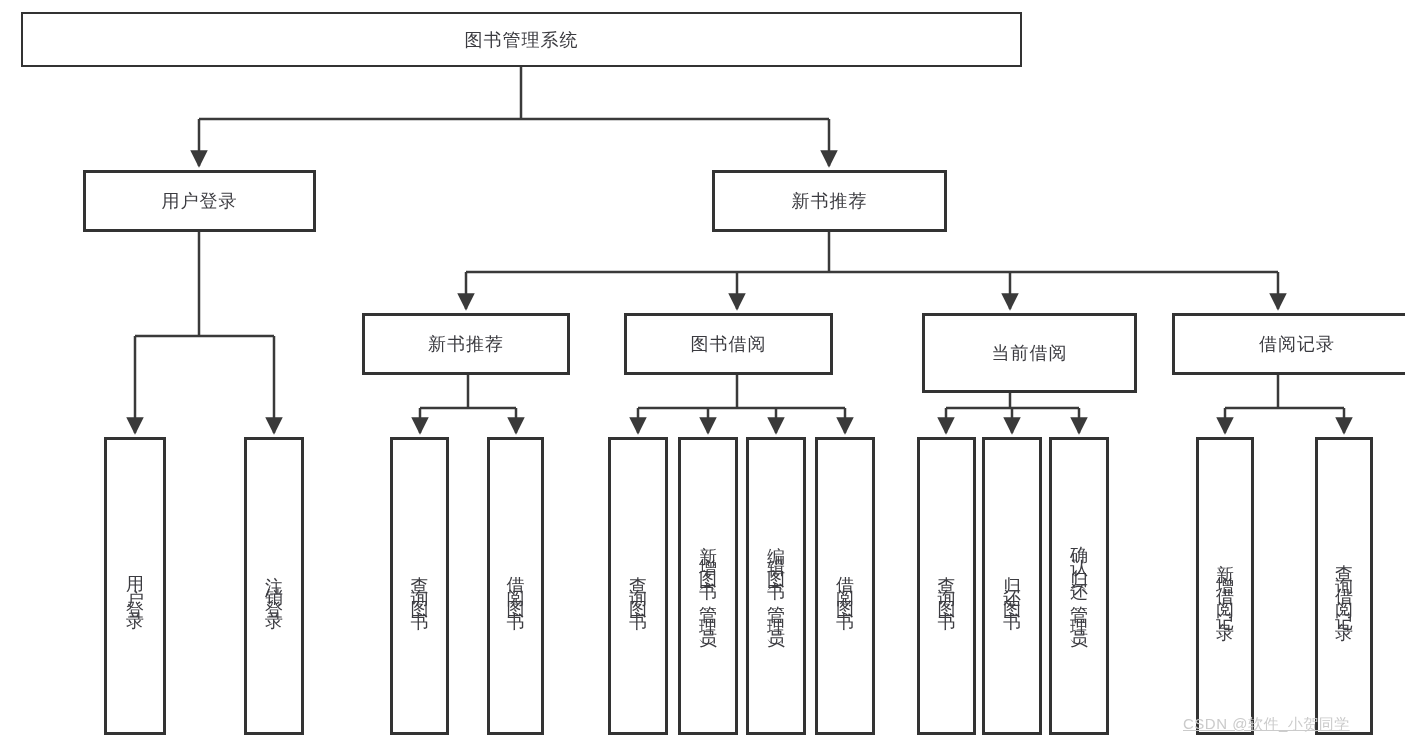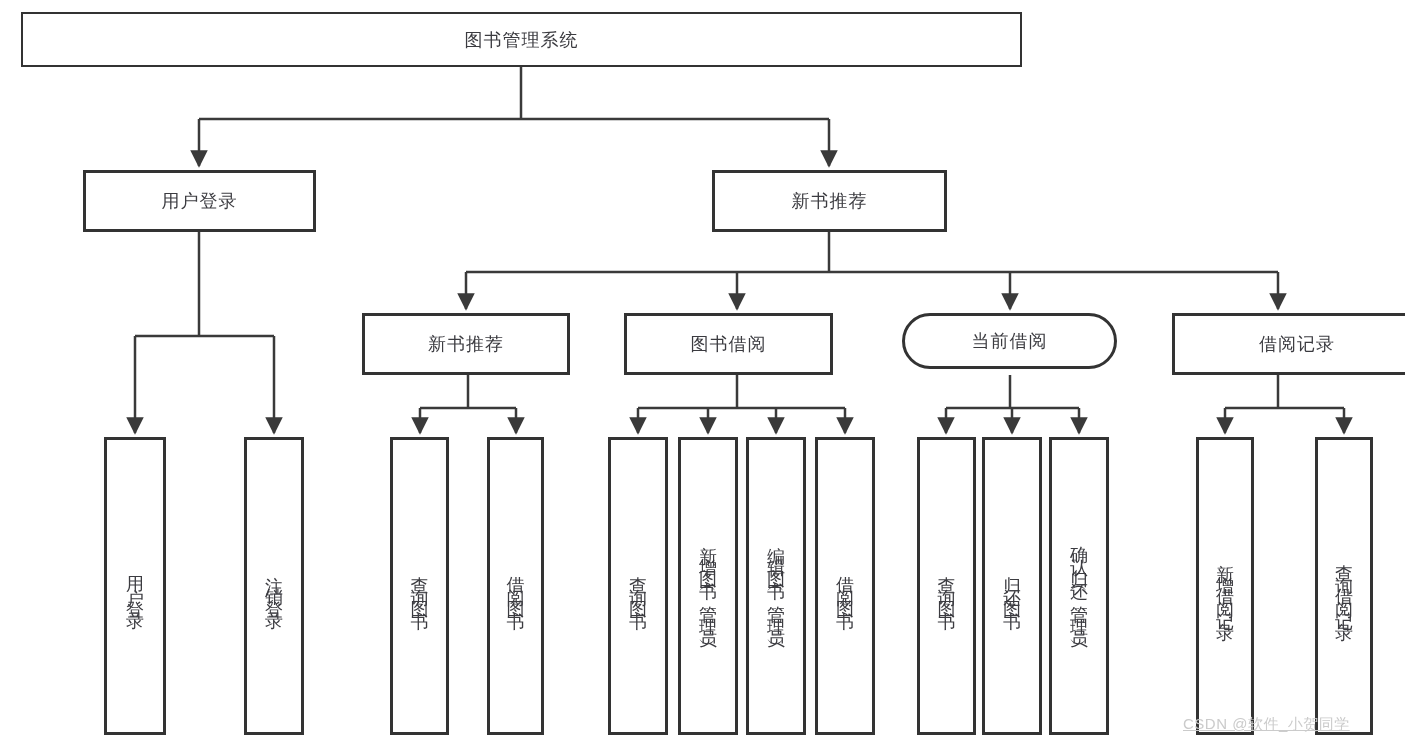--- a/index.html
+++ b/index.html
@@ -114,21 +114,21 @@
   <div class="box h" style="left:712px; top:170px; width:235px; height:62px;">
     <span>新书推荐</span>
   </div>
 
   <div class="box h" style="left:362px; top:313px; width:208px; height:62px;">
     <span>新书推荐</span>
   </div>
   <div class="box h" style="left:624px; top:313px; width:209px; height:62px;">
     <span>图书借阅</span>
   </div>
-  <div class="box h" style="left:902px; top:313px; width:215px; height:56px;border-radius:29px;">
+  <div class="box h" style="left:922px; top:313px; width:215px; height:80px;">
     <span>当前借阅</span>
   </div>
   <div class="box h" style="left:1172px; top:313px; width:250px; height:62px;">
     <span>借阅记录</span>
   </div>
 
   <div class="box v" style="left:104px; top:437px; width:62px; height:298px;">
     <span class="vtext">用户登录</span>
   </div>
   <div class="box v" style="left:244px; top:437px; width:60px; height:298px;">

